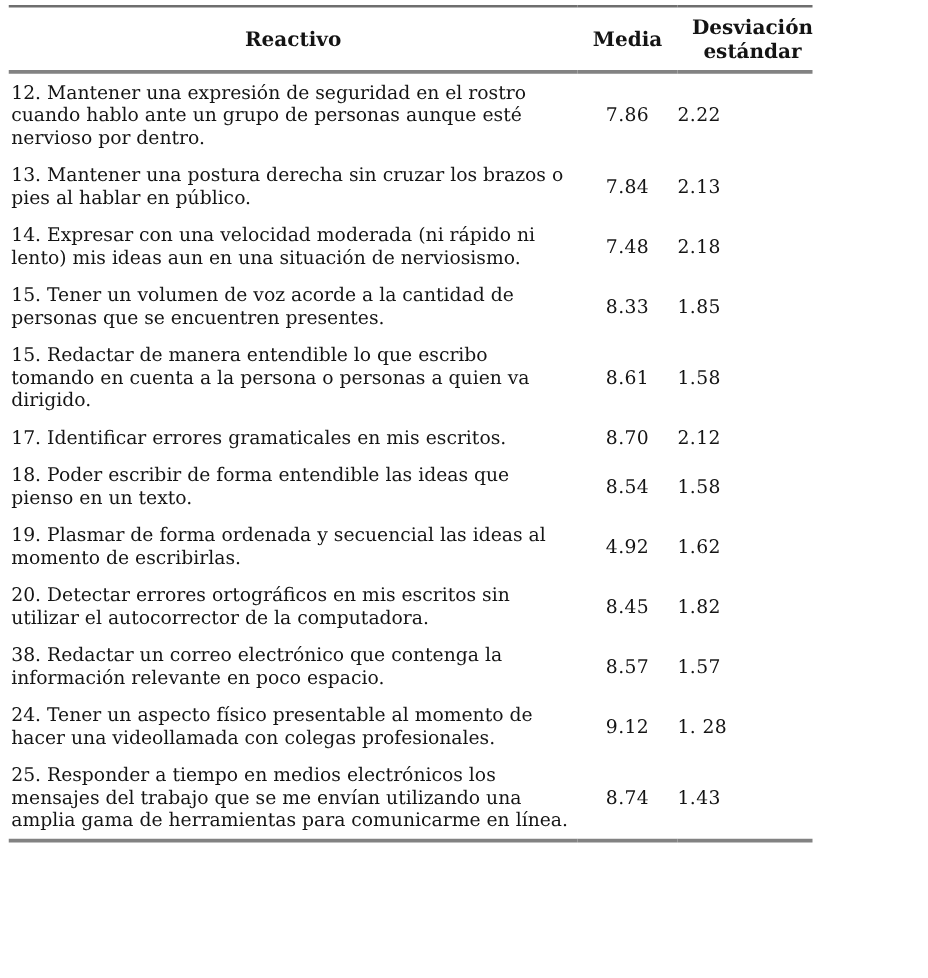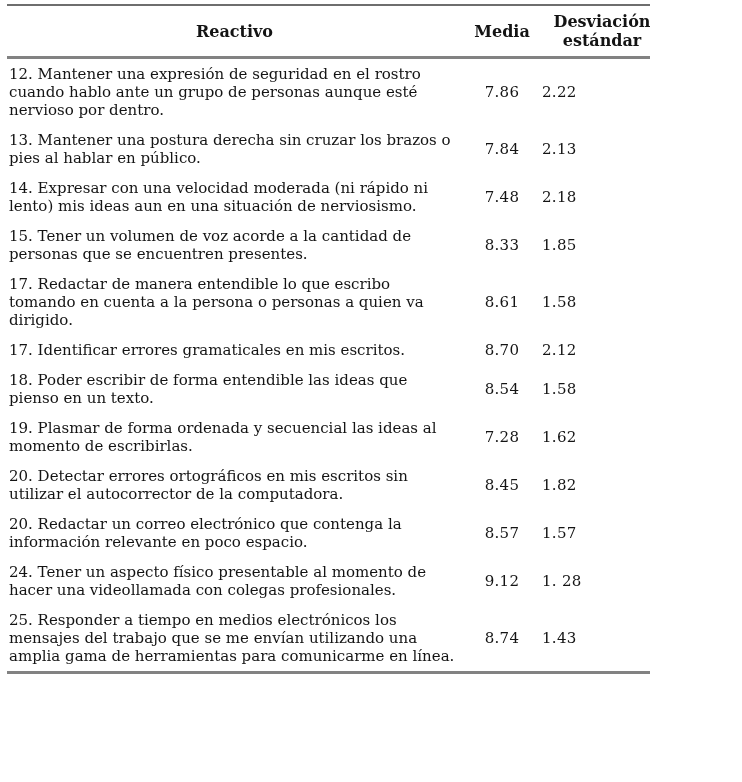--- a/index.html
+++ b/index.html
@@ -105,21 +105,21 @@
   </tr>
 
   <tr>
     <td class="cell-reactivo">15. Tener un volumen de voz acorde a la cantidad de personas que se encuentren presentes.</td>
     <td class="cell-media">8.33</td>
     <td class="cell-sd">1.85</td>
     <td class="cell-n">443</td>
   </tr>
 
   <tr>
-    <td class="cell-reactivo">17. Redactar de manera entendible lo que escribo tomando en cuenta a la persona o personas a quien va dirigido.</td>
+    <td class="cell-reactivo">15. Redactar de manera entendible lo que escribo tomando en cuenta a la persona o personas a quien va dirigido.</td>
     <td class="cell-media">8.61</td>
     <td class="cell-sd">1.58</td>
     <td class="cell-n">443</td>
   </tr>
 
   <tr>
     <td class="cell-reactivo">17. Identificar errores gramaticales en mis escritos.</td>
     <td class="cell-media">8.70</td>
     <td class="cell-sd">2.12</td>
     <td class="cell-n">443</td>
@@ -127,35 +127,35 @@
 
   <tr>
     <td class="cell-reactivo">18. Poder escribir de forma entendible las ideas que pienso en un texto.</td>
     <td class="cell-media">8.54</td>
     <td class="cell-sd">1.58</td>
     <td class="cell-n">443</td>
   </tr>
 
   <tr>
     <td class="cell-reactivo">19. Plasmar de forma ordenada y secuencial las ideas al momento de escribirlas.</td>
-    <td class="cell-media">7.28</td>
+    <td class="cell-media">4.92</td>
     <td class="cell-sd">1.62</td>
     <td class="cell-n">443</td>
   </tr>
 
   <tr>
     <td class="cell-reactivo">20. Detectar errores ortográficos en mis escritos sin utilizar el autocorrector de la computadora.</td>
     <td class="cell-media">8.45</td>
     <td class="cell-sd">1.82</td>
     <td class="cell-n">443</td>
   </tr>
 
 
   <tr>
-    <td class="cell-reactivo">20. Redactar un correo electrónico que contenga la información relevante en poco espacio.</td>
+    <td class="cell-reactivo">38. Redactar un correo electrónico que contenga la información relevante en poco espacio.</td>
     <td class="cell-media">8.57</td>
     <td class="cell-sd">1.57</td>
     <td class="cell-n">443</td>
   </tr>
 
 
   <tr>
     <td class="cell-reactivo">24. Tener un aspecto físico presentable al momento de hacer una videollamada con colegas profesionales.</td>
     <td class="cell-media">9.12</td>
     <td class="cell-sd">1. 28</td>

